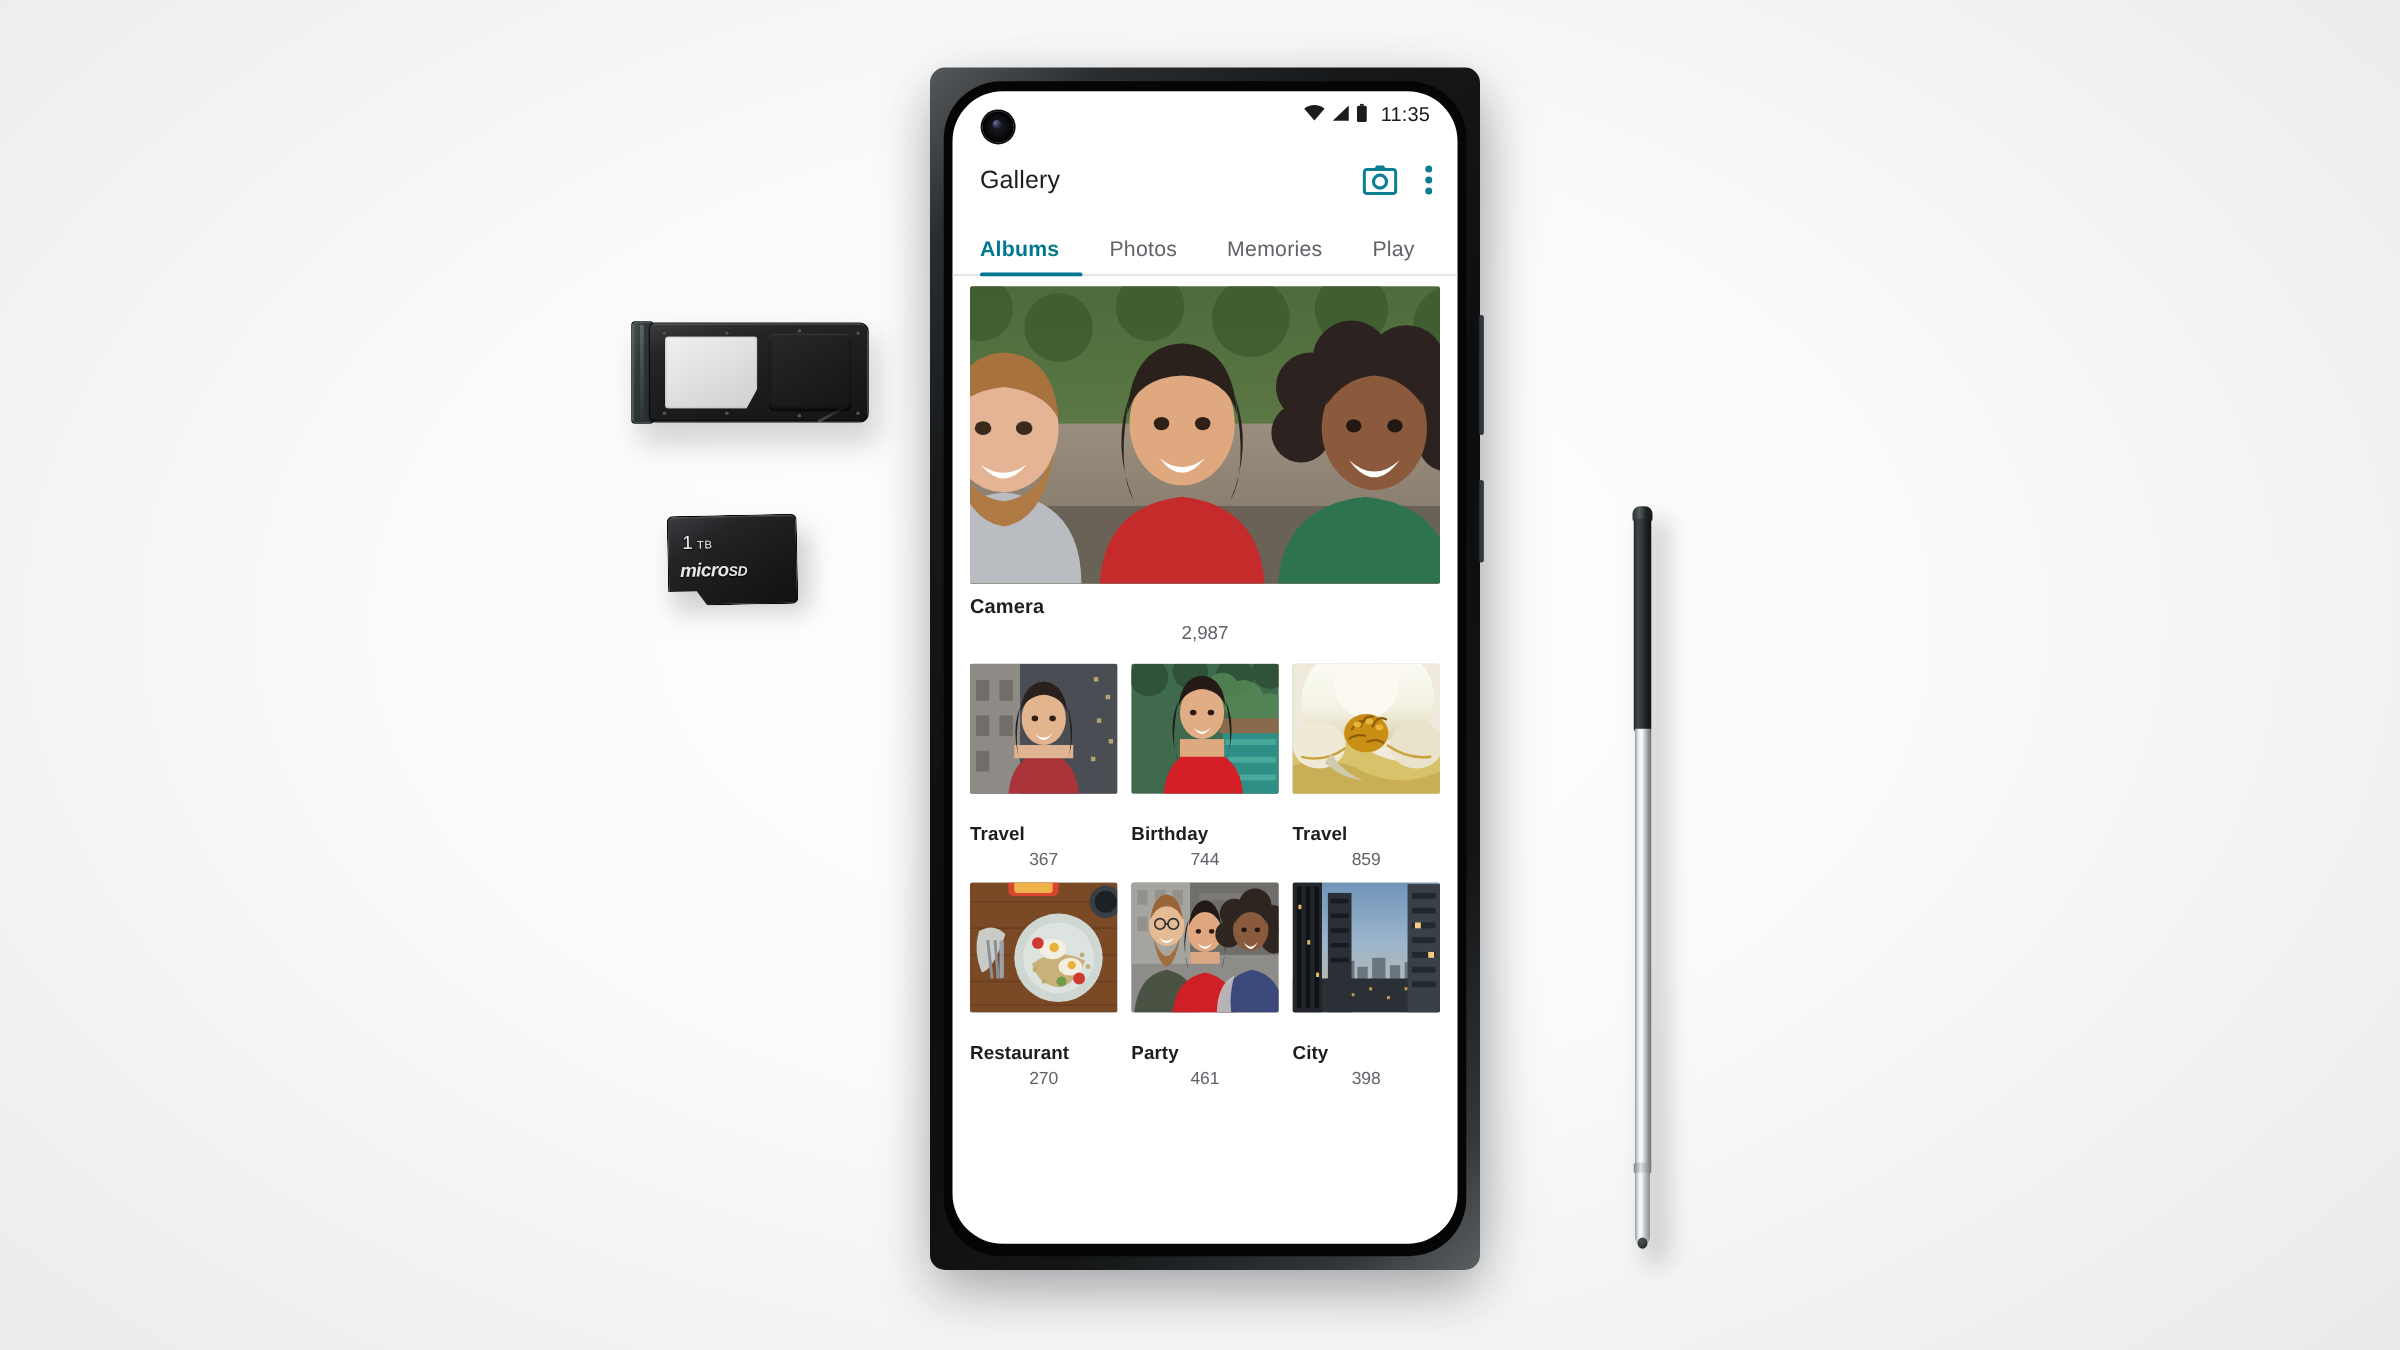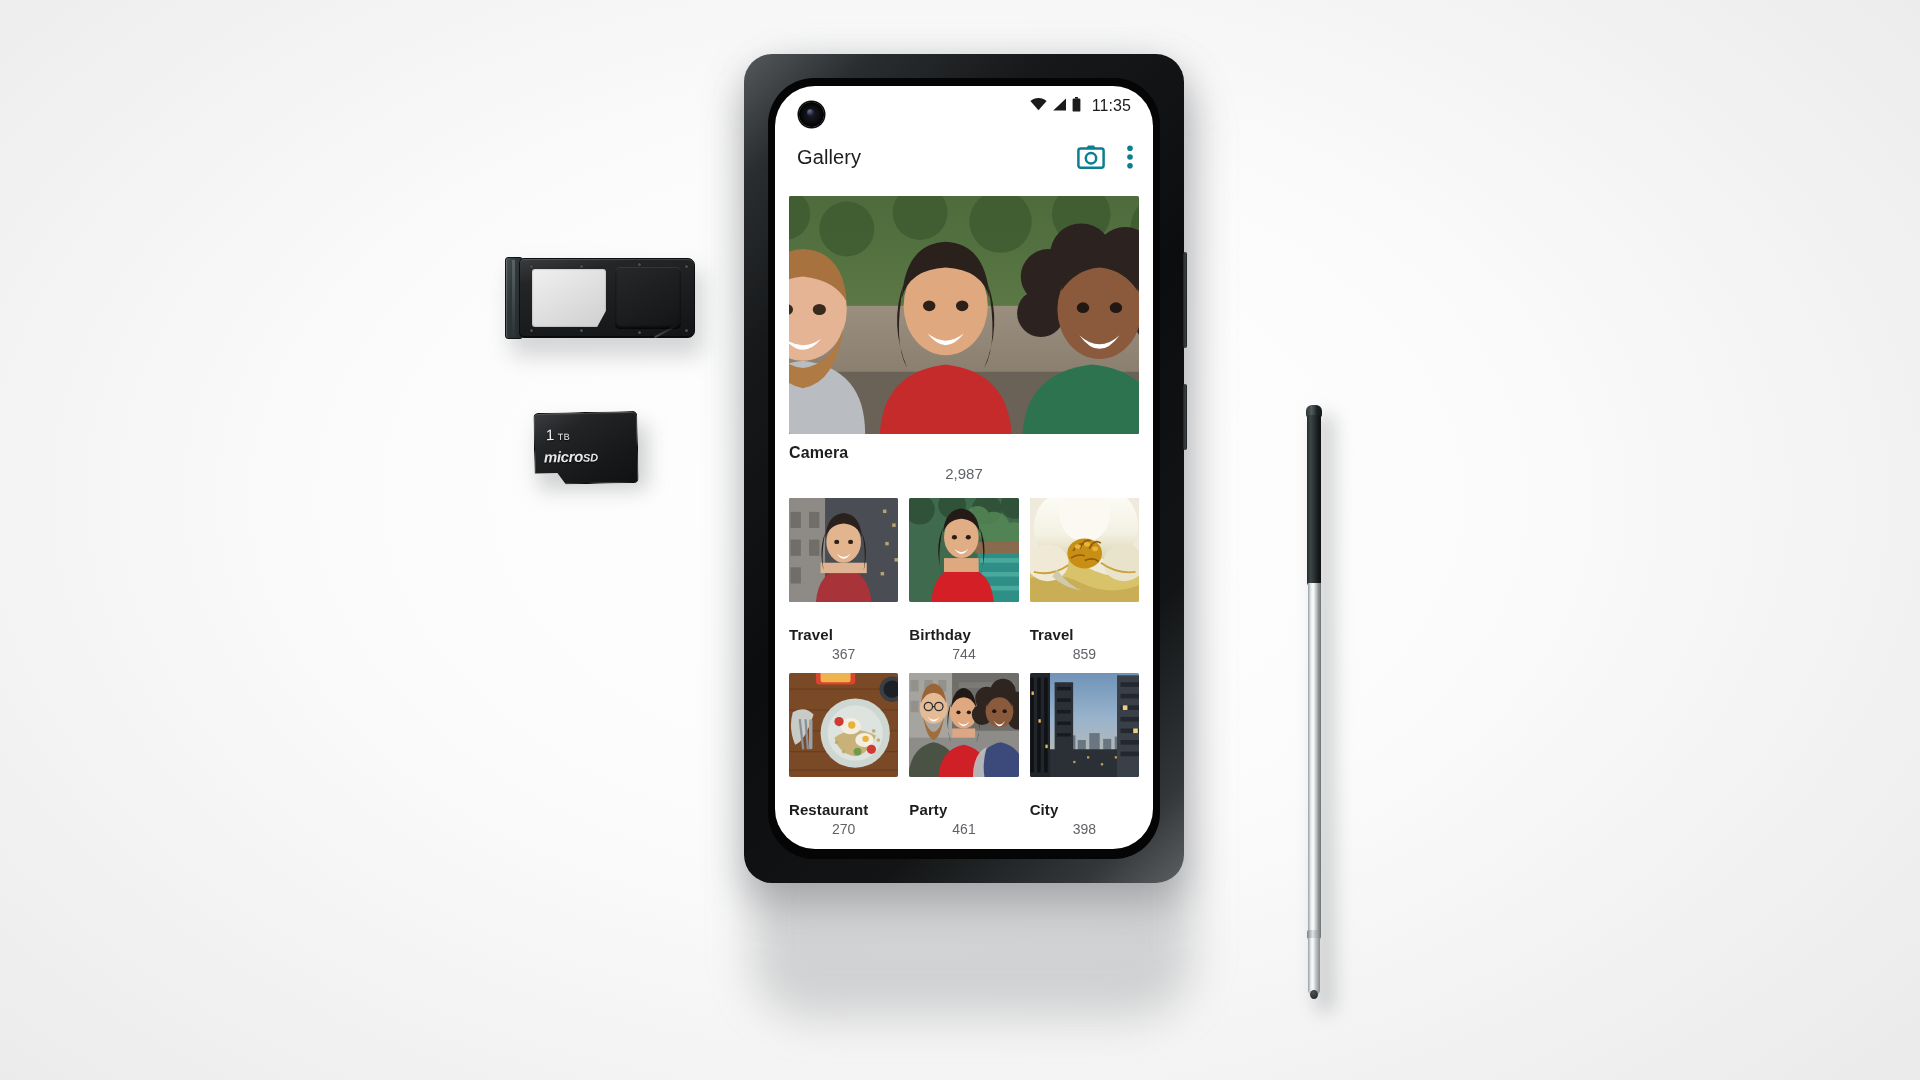--- a/index.html
+++ b/index.html
@@ -147,25 +147,25 @@
   
   .phone-shadow {
     position: absolute; left: 752px; top: 68px;
     width: 440px; height: 950px;
     background: rgba(120,122,127,0.30);
     filter: blur(22px);
     border-radius: 58px;
   }
   .phone {
     position: absolute; left: 744px; top: 54px;
-    width: 440px; height: 829px;
-    border-radius: 28px;
+    width: 440px; height: 962px;
+    border-radius: 12px;
     background: linear-gradient(135deg,#55595c 0%,#2a2d2f 10%,#16181a 24%, #0c0d0e 50%, #121415 76%, #33373a 92%, #5c6063 100%);
     box-shadow: 0 18px 40px rgba(90,92,97,0.40);
-    padding: 24px;
+    padding: 11px;
   }
   .phone-inner {
     width: 100%; height: 100%;
     border-radius: 46px;
     background: #050506;
     padding: 8px 7px 10px 7px;
     position: relative;
   }
   .screen {
     width: 100%; height: 100%;
@@ -337,20 +337,28 @@
           <span class="icon-btn">
             <svg width="6" height="24" viewBox="0 0 6 24">
               <circle cx="3" cy="3.2" r="2.8" fill="#0b7e92"></circle>
               <circle cx="3" cy="12" r="2.8" fill="#0b7e92"></circle>
               <circle cx="3" cy="20.8" r="2.8" fill="#0b7e92"></circle>
             </svg>
           </span>
         </div>
       </div>
 
+      <div class="tabs">
+        <div class="tab active">Albums</div>
+        <div class="tab">Photos</div>
+        <div class="tab">Memories</div>
+        <div class="tab">Play</div>
+        <div class="tabs-rule"></div>
+        <div class="tab-indicator"></div>
+      </div>
 
       <div class="content">
 
         <div class="hero">
           <div class="hero-img">
             <svg class="scene" viewBox="0 0 300 130" preserveAspectRatio="xMidYMid slice">
               <defs>
                 <linearGradient id="heroBg" x1="0" y1="0" x2="0" y2="1">
                   <stop offset="0%" stop-color="#4d6b3c"></stop>
                     <stop offset="55%" stop-color="#5d7a46"></stop>

